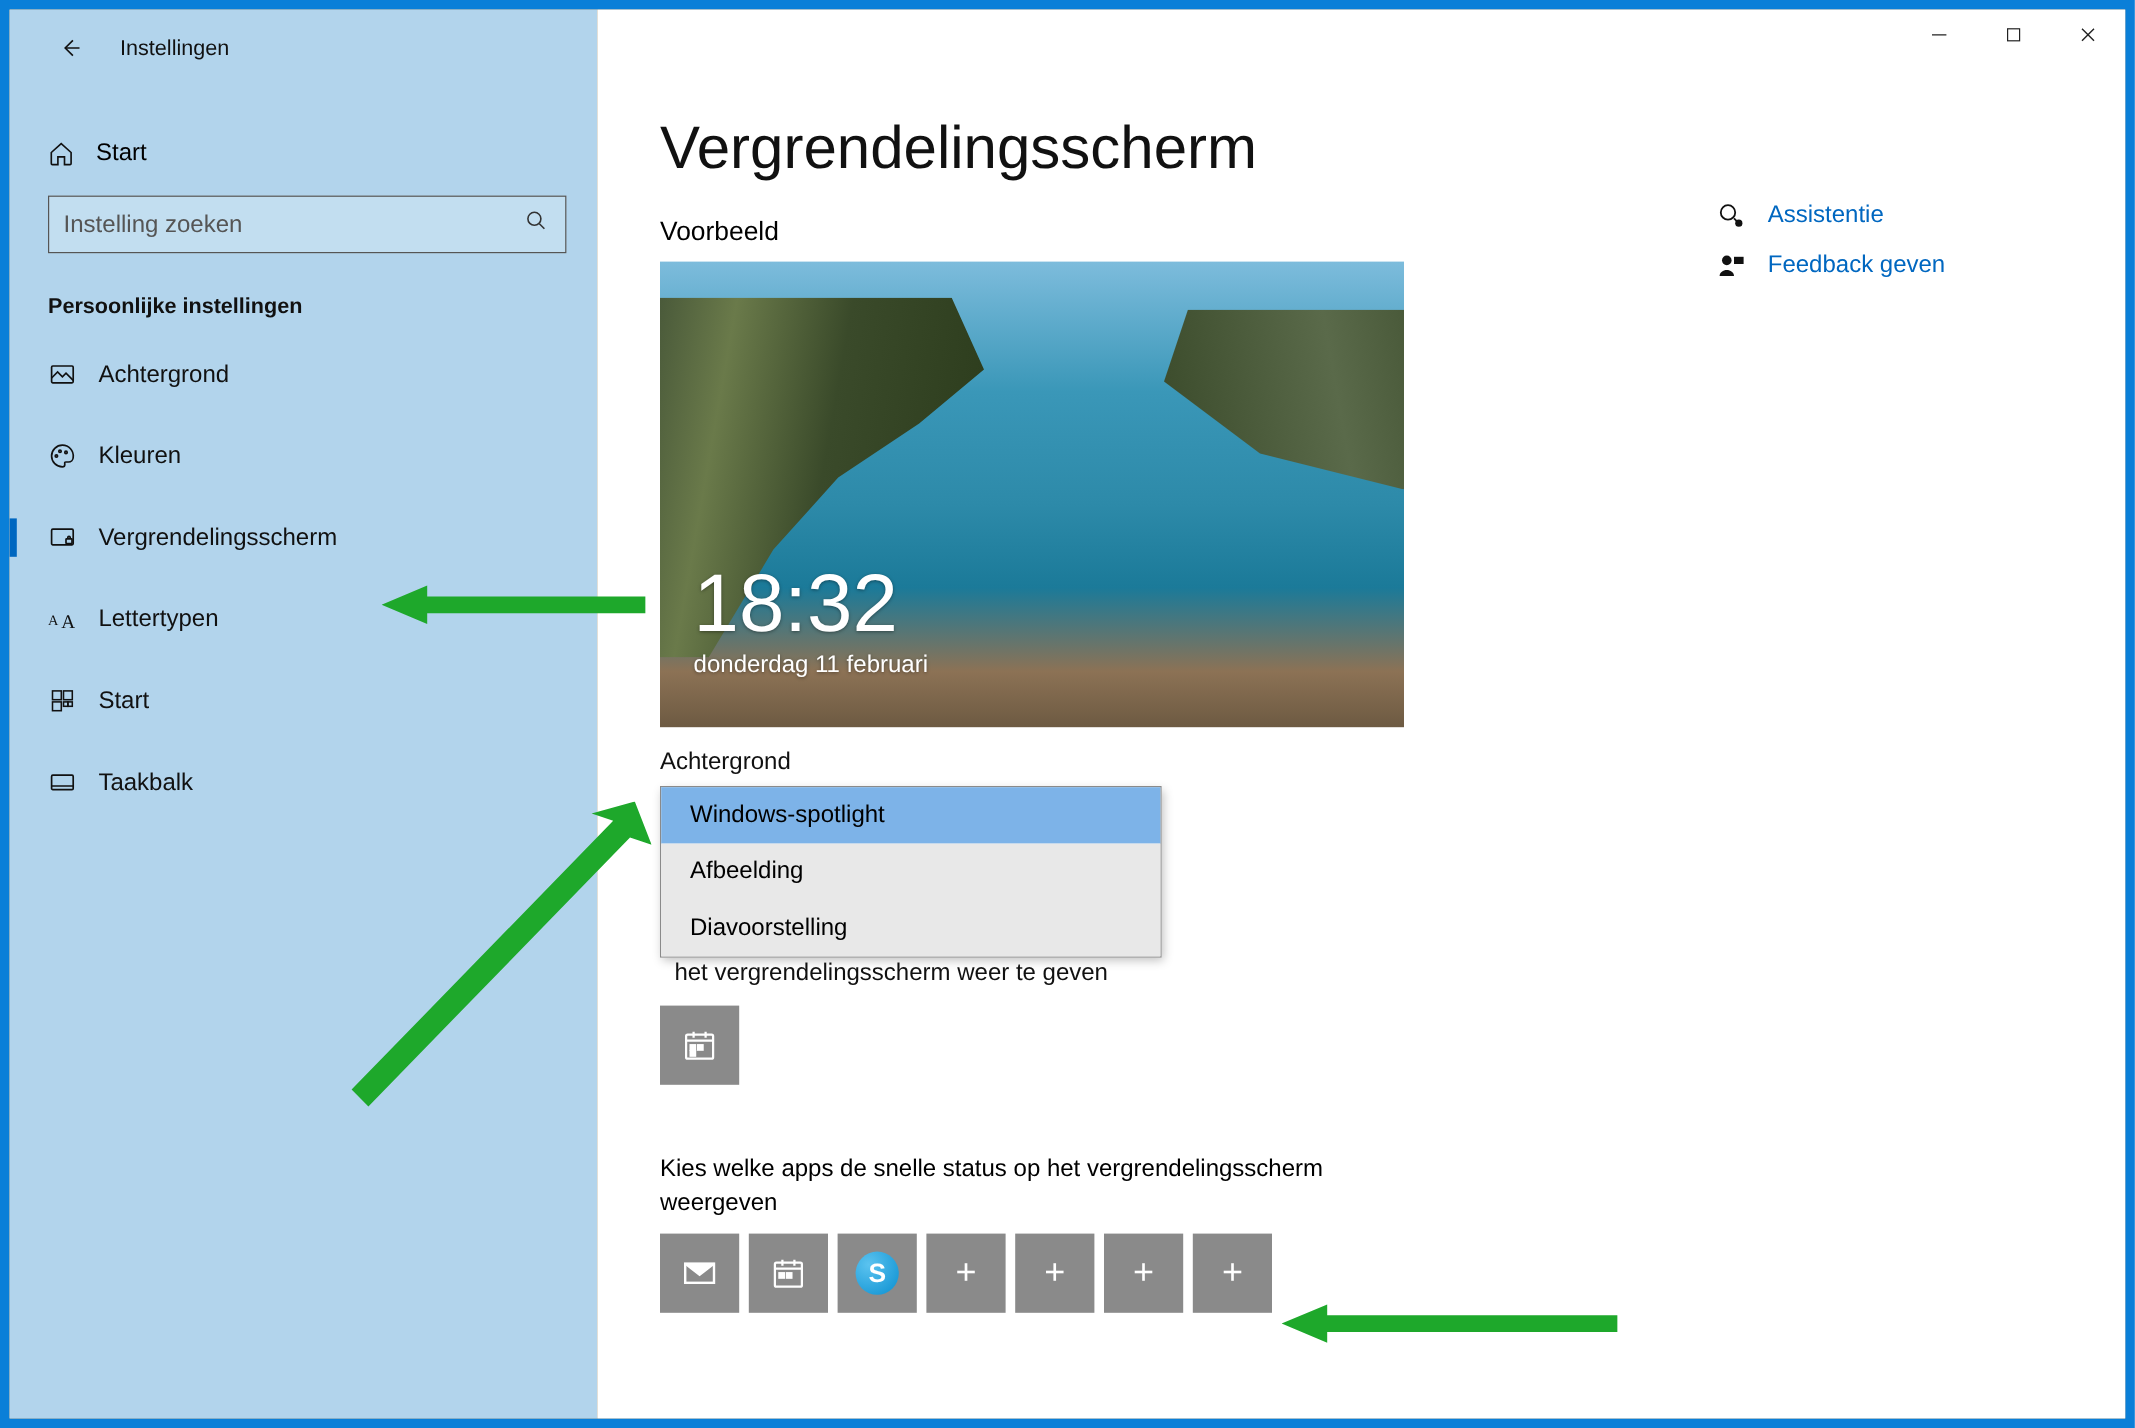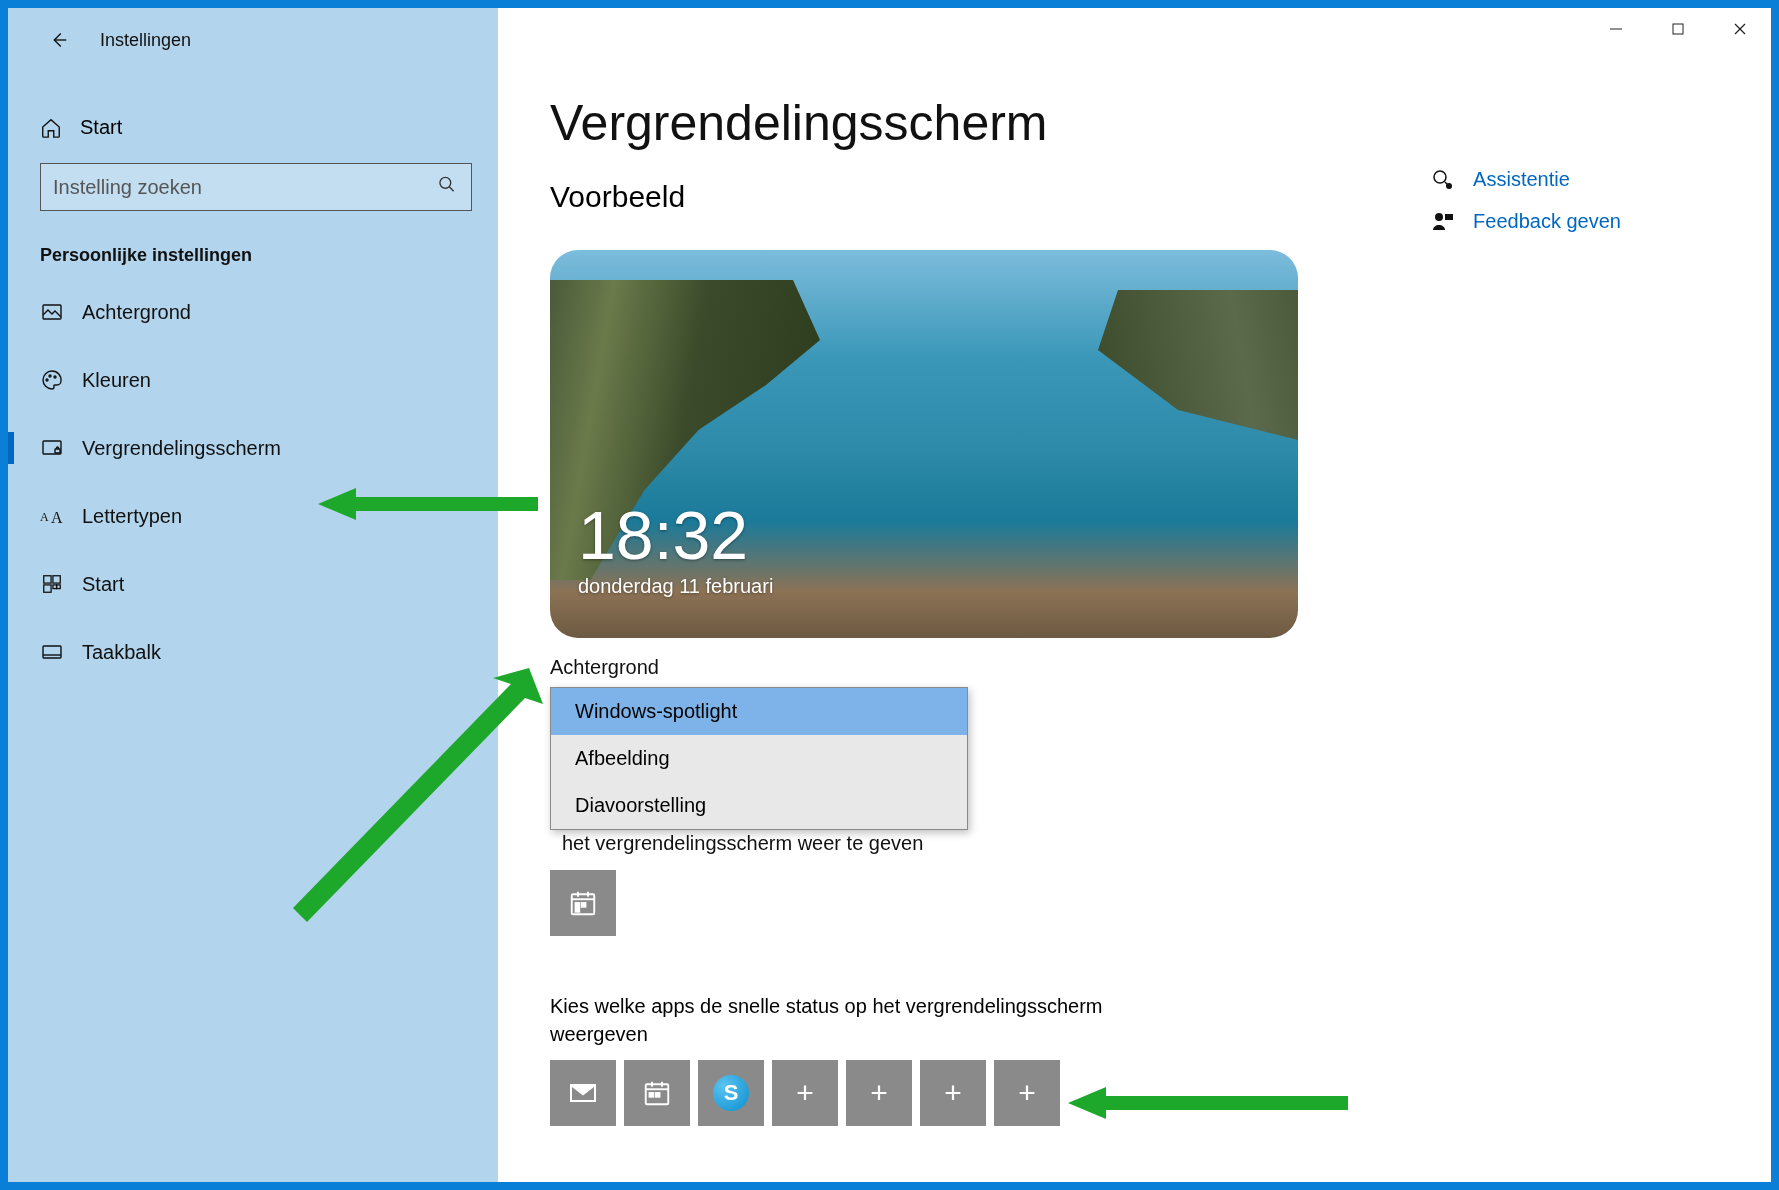--- a/index.html
+++ b/index.html
@@ -95,27 +95,26 @@
     display:flex;align-items:center;justify-content:center;
     font-size: 16px; color:#222;
   }
   .content {
     padding: 86px 40px 40px 52px;
   }
   .page-title {
     font-size: 50px; font-weight: 400; color:#111;
     margin-bottom: 28px;
   }
-  .preview-label { font-size: 30px; font-weight: 400; margin-bottom: 36px;}
+  .preview-label { font-size: 22px; font-weight: 400; margin-bottom: 12px;}
   .preview-img {
-    width: 748px; height: 388px;
+    width: 620px; height: 388px;
     background: linear-gradient(to bottom, #7dbcdc 0%, #3a97b8 28%, #2d8aa9 52%, #1b7a99 70%, #8c7255 88%, #6d5a42 100%);
     position: relative;
     overflow:hidden;
-    border-radius:28px;
   }
   .cliff-left {
     position:absolute; left:0; top:30px; width:270px; height:300px;
     background: linear-gradient(100deg, #4a5a3a 0%, #6a7a4a 20%, #3a4a2a 50%, #2a3a1a 100%);
     clip-path: polygon(0 0, 90% 0, 100% 20%, 80% 35%, 55% 50%, 35% 70%, 15% 100%, 0 100%);
   }
   .cliff-right {
     position:absolute; right:0; top:40px; width:200px; height:150px;
     background: linear-gradient(-100deg, #4a5a3a 0%, #5a6a4a 30%, #3a4a2a 100%);
     clip-path: polygon(10% 0, 100% 0, 100% 100%, 40% 80%, 0 40%);

